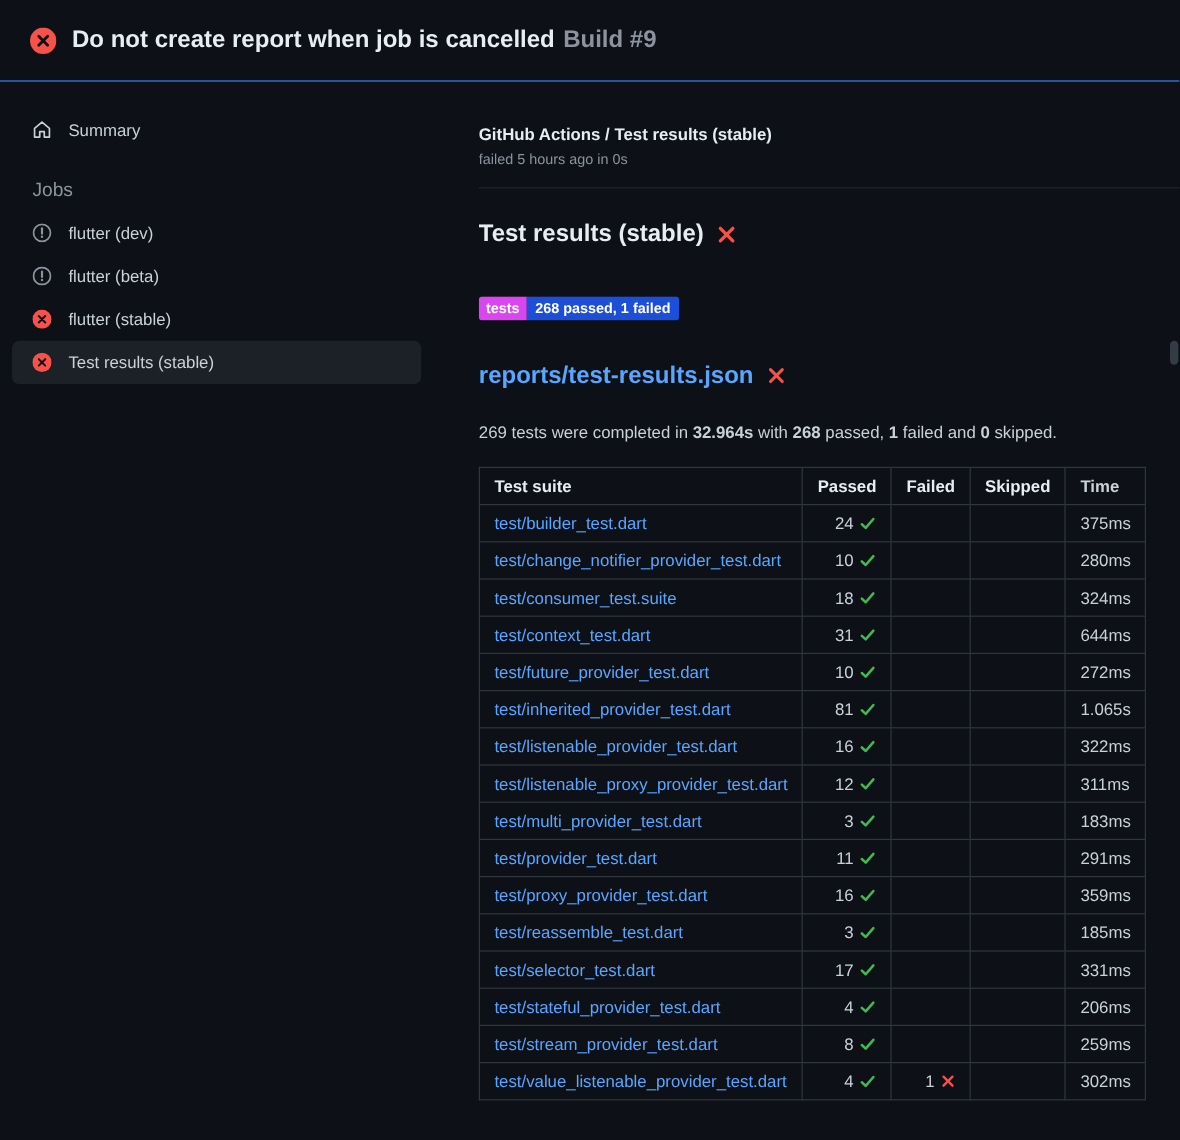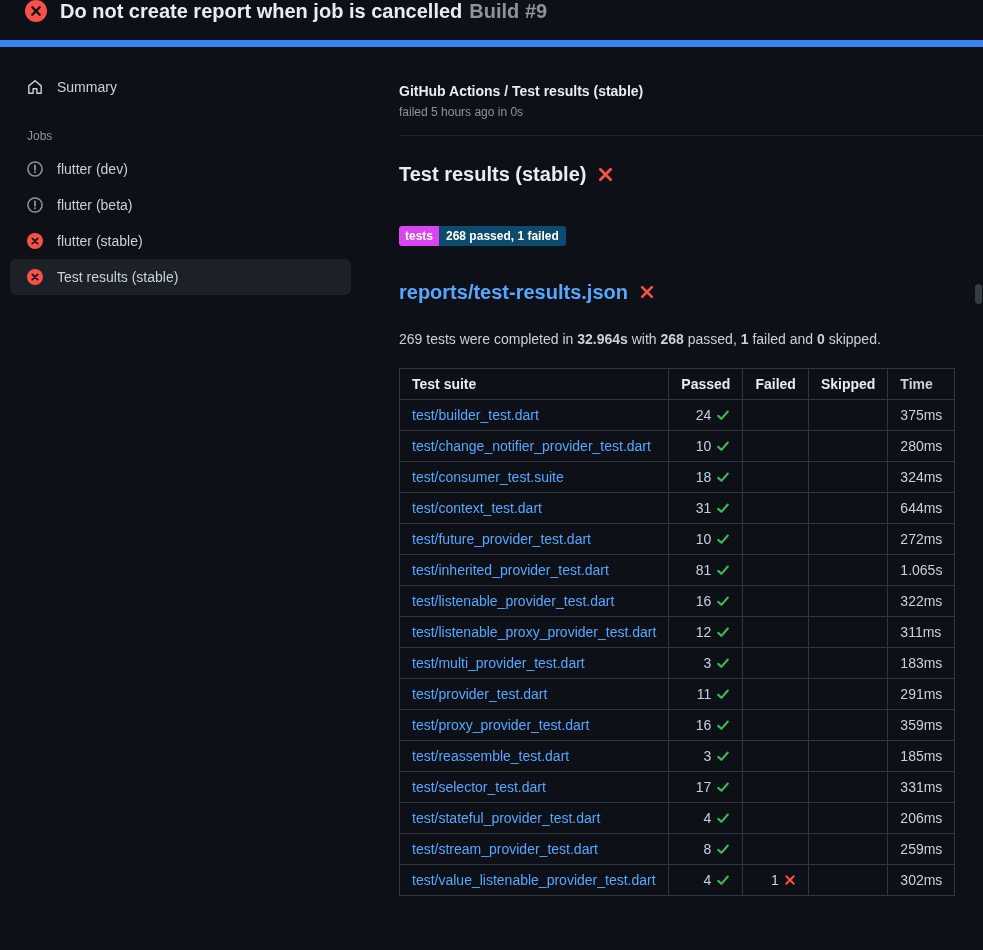--- a/index.html
+++ b/index.html
@@ -8,56 +8,56 @@
     width: 983px; height: 950px;
     background: #0d1117;
     color: #c9d1d9;
     font-family: "Liberation Sans", sans-serif;
     font-size: 14px;
     overflow: hidden;
     position: relative;
   }
   
   .top-header {
-    height: 47px;
-    display: flex; align-items: flex-start; gap: 13px;
+    height: 68px;
+    display: flex; align-items: center; gap: 13px;
     padding: 0 25px;
-    border-bottom: 7px solid #3b82f6;
+    border-bottom: 1px solid #3b82f6;
   }
   .top-header h1 { font-size: 20px; font-weight: 700; color: #e6edf3; margin: 0; white-space: nowrap; }
   .top-header .build { color: #8b949e; font-weight: 600; margin-left: 7px; }
   .icon { display: inline-flex; align-items: center; justify-content: center; flex-shrink: 0; }
 
   
   .layout { display: flex; height: 893px; }
   .sidebar { width: 361px; flex-shrink: 0; padding: 22px 10px 0; }
   .side-item {
     display: flex; align-items: center; gap: 14px;
     padding: 10px 17px; border-radius: 6px;
     color: #c9d1d9; cursor: pointer;
   }
   .side-item.selected { background: #1c2128; }
-  .jobs-heading { font-size: 12px; color: #8b949e; margin: 24px 0 8px 17px; }
+  .jobs-heading { font-size: 16px; color: #8b949e; margin: 24px 0 8px 17px; }
 
   
   .main { flex: 1; padding: 36px 32px 0 38px; }
   .breadcrumb { font-weight: 700; color: #e6edf3; font-size: 14px; }
   .status-line { margin-top: 6px; font-size: 12px; color: #8b949e; }
   .divider { border: none; border-top: 1px solid #21262d; margin: 16px -32px 0 0; height: 0; }
   .section-title {
     margin-top: 27px; display: flex; align-items: center; gap: 11px;
     font-size: 20px; font-weight: 700; color: #e6edf3;
   }
   .badge {
     display: inline-flex; margin-top: 23px;
     font-size: 12px; font-weight: 600; line-height: 1;
     border-radius: 3px; overflow: hidden;
   }
   .badge-label { background: #d946ef; color: #ffffff; padding: 4px 6px; }
-  .badge-value { background: #0c4a6e; color: #ffffff; padding: 4px 7px; }
+  .badge-value { background: #1d4ed8; color: #ffffff; padding: 4px 7px; }
   .report-title {
     margin-top: 35px; display: flex; align-items: center; gap: 11px;
     font-size: 20px; font-weight: 700; color: #58a6ff; cursor: pointer;
   }
   .summary-line { margin-top: 27px; color: #c9d1d9; }
   .summary-line b { color: #c9d1d9; font-weight: 700; }
 
   
   table { margin-top: 21px; border-collapse: collapse; width: 553px; font-size: 14px; }
   th, td { border: 1px solid #30363d; padding: 7px 12px; }

